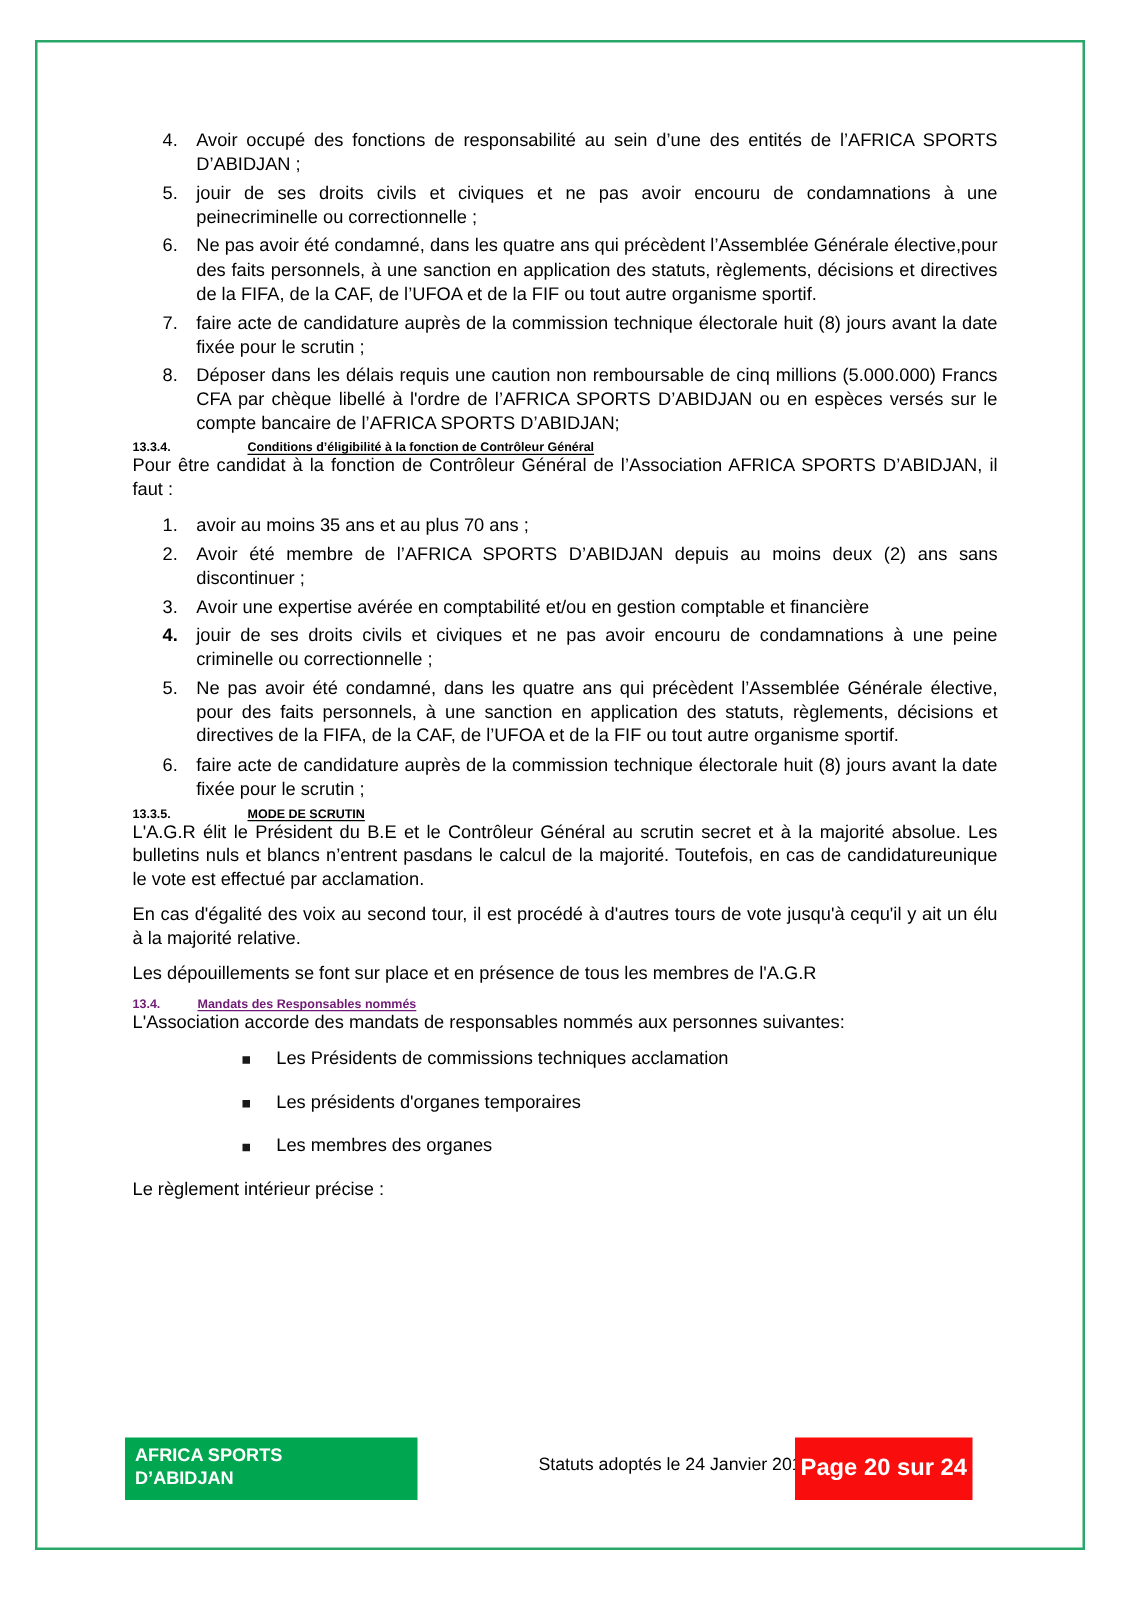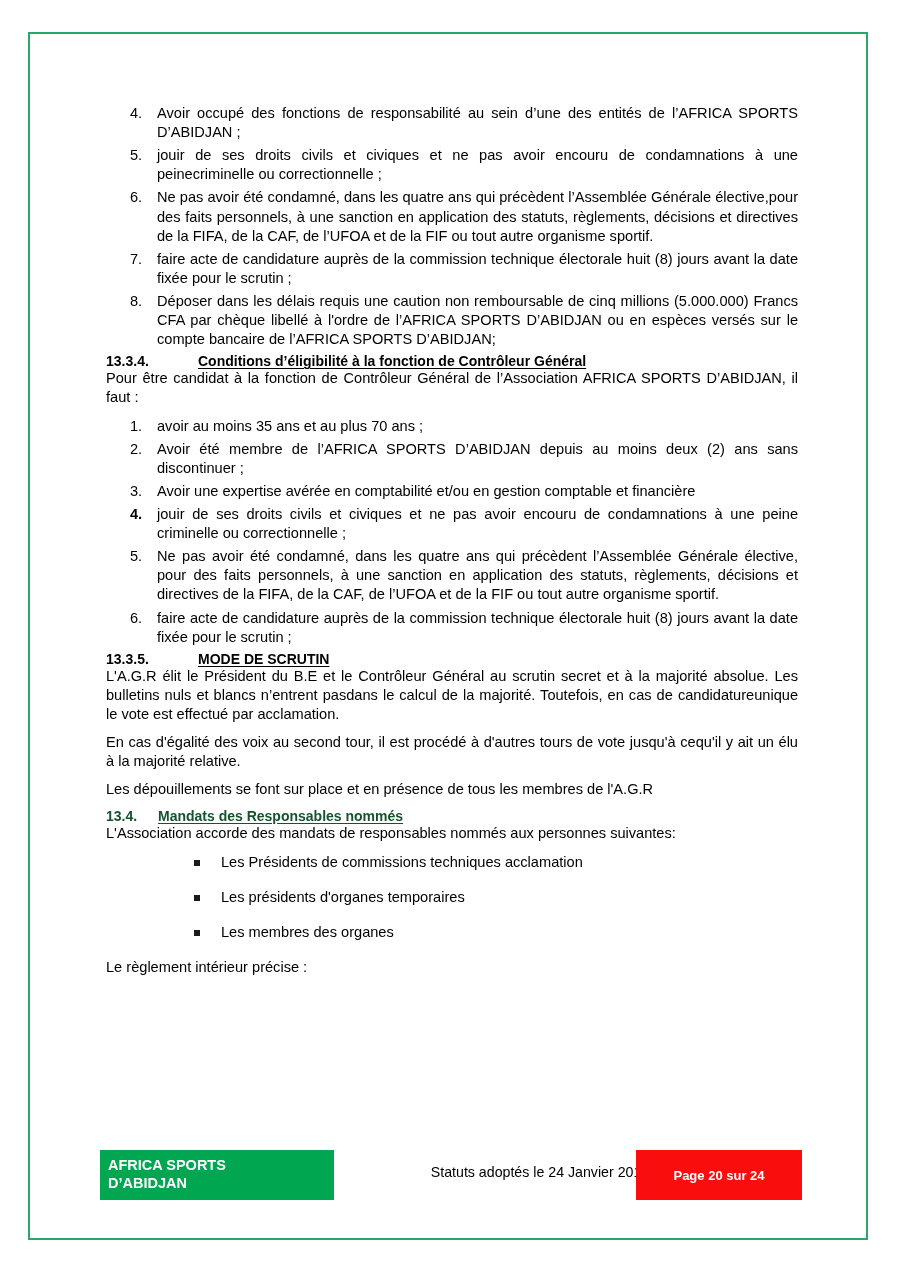--- a/index.html
+++ b/index.html
@@ -87,38 +87,38 @@
   ul.sqlist > li .sq {
     position: absolute;
     left: 88px;
     top: 7px;
     width: 6px;
     height: 6px;
     background: #1a1a1a;
   }
 
   .heading {
-    font-size: 14px;
+    font-size: 10px;
     font-weight: bold;
     margin-top: 13px;
     margin-bottom: 11px;
     display: flex;
     align-items: baseline;
   }
   .heading .h-num {
     display: inline-block;
     width: 92px;
     flex: 0 0 92px;
   }
   .heading .h-title {
     text-decoration: underline;
     text-underline-offset: 2px;
     text-align: center;
   }
-  .heading.red { color: #14532d; }
+  .heading.red { color: #701a75; }
   .heading.red .h-num {
     width: 52px;
     flex: 0 0 52px;
   }
 
   .footer {
     position: absolute;
     left: 100px;
     top: 1150px;
     width: 705px;
@@ -144,26 +144,26 @@
     left: 260px;
     top: 14px;
     width: 360px;
     text-align: center;
     font-size: 14.2px;
   }
   .footer-red {
     position: absolute;
     left: 536px;
     top: 0;
-    width: 166px;
+    width: 142px;
     height: 50px;
     background: #fa0d0d;
     color: #ffffff;
     font-weight: bold;
-    font-size: 13px;
+    font-size: 19px;
     display: flex;
     align-items: center;
     justify-content: center;
   }
 </style>
 </head>
 <body>
 
 <div class="page">
 

